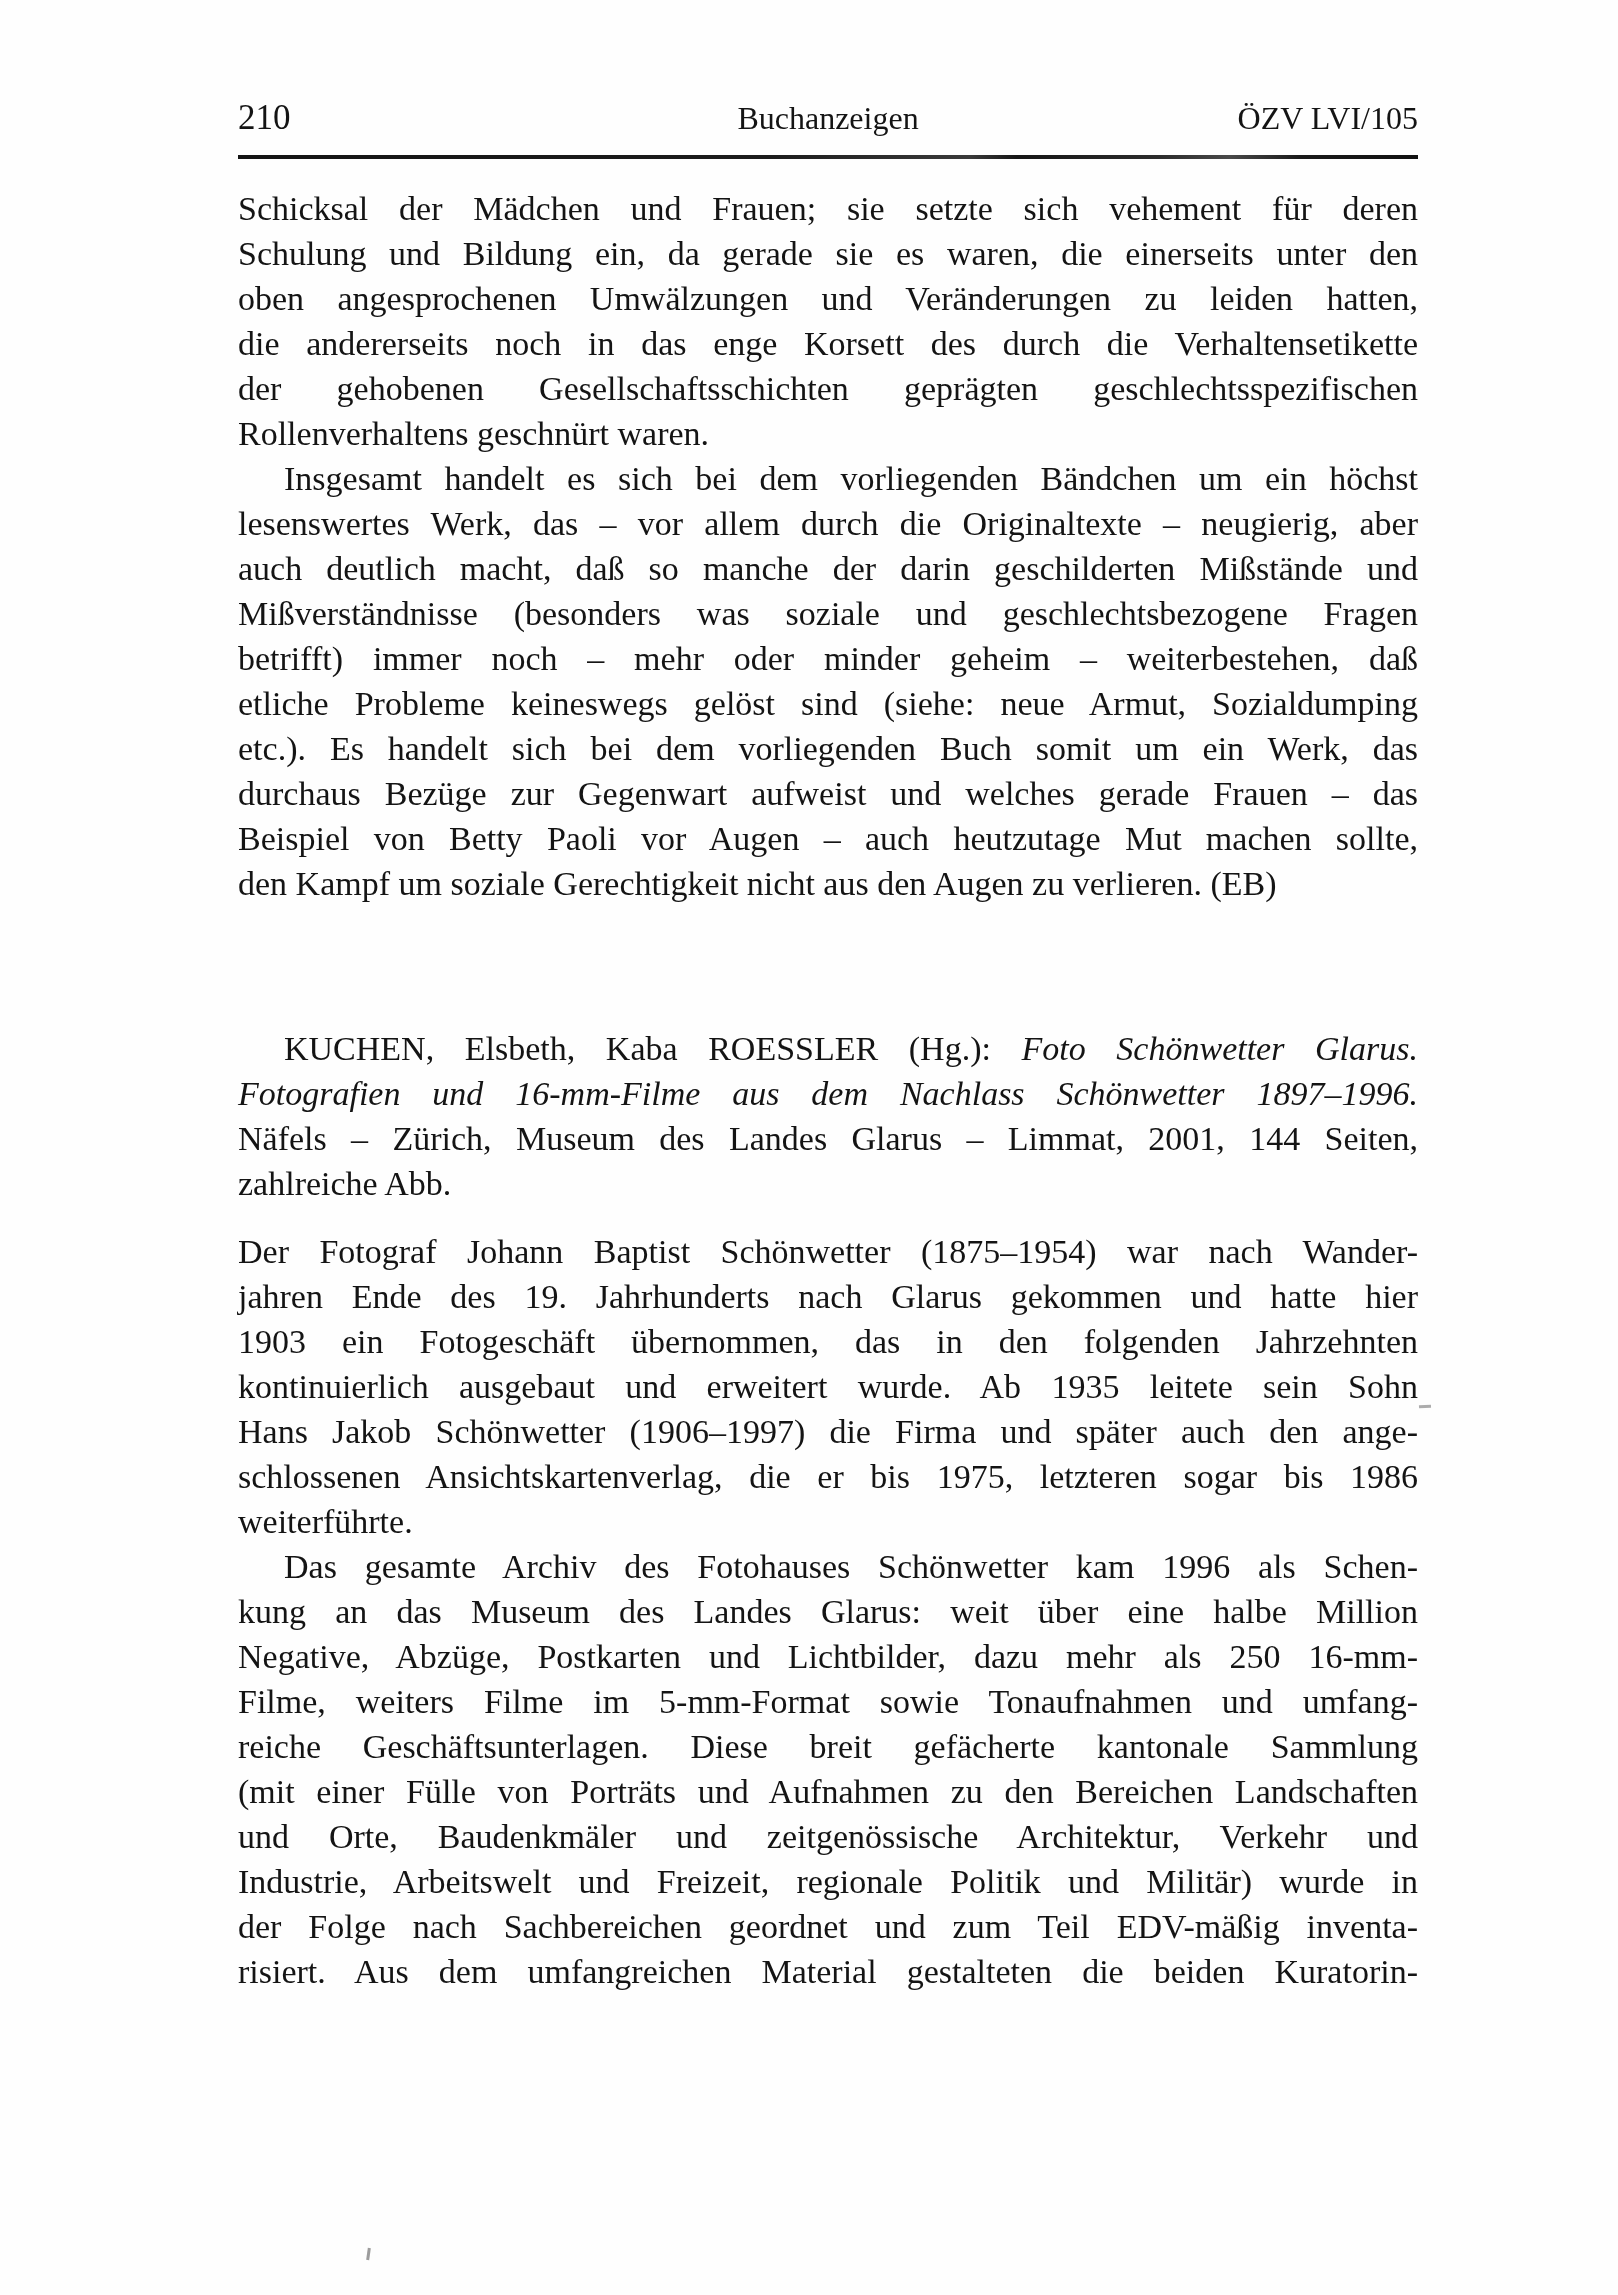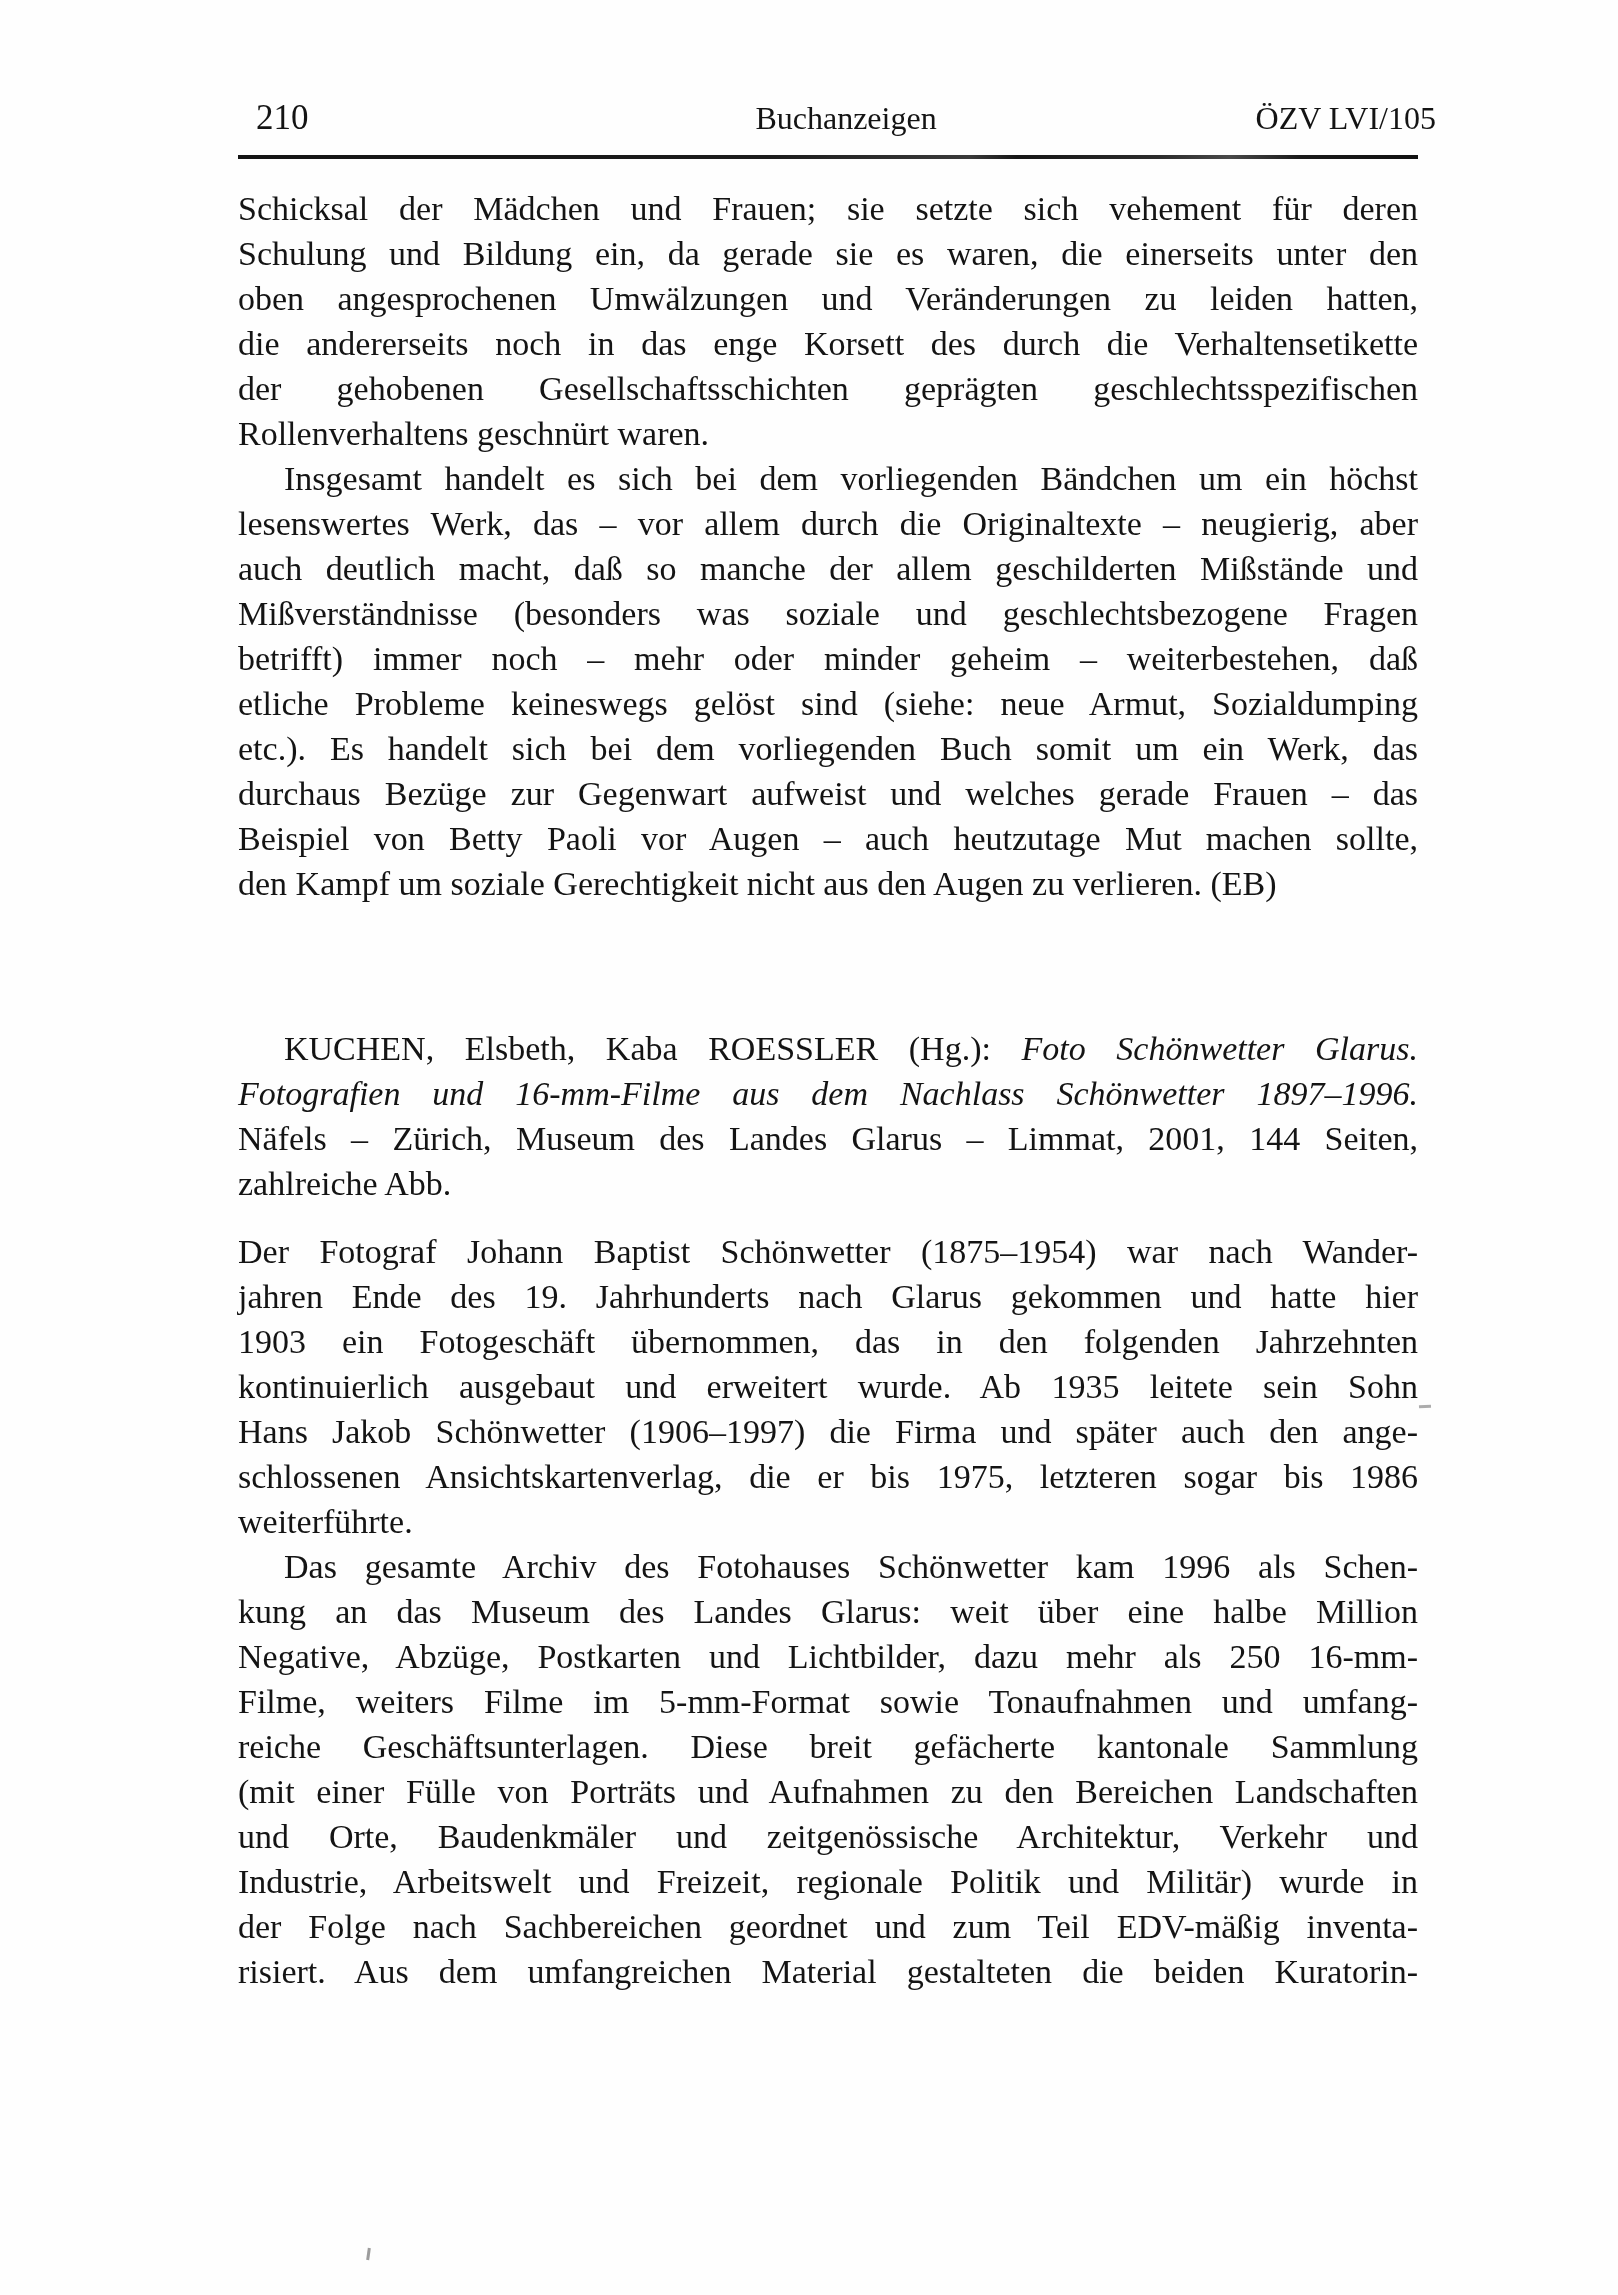--- a/index.html
+++ b/index.html
@@ -8,21 +8,21 @@
     width: 1618px;
     height: 2295px;
     background: #fefefe;
     font-family: "Liberation Serif", "DejaVu Serif", serif;
     color: #141414;
     overflow: hidden;
   }
   
   .header {
     position: absolute;
-    left: 256px;
+    left: 238px;
     top: 99px;
     width: 1180px;
     display: grid;
     grid-template-columns: 1fr auto 1fr;
     align-items: baseline;
     font-size: 32px;
     line-height: 37px;
   }
   .header .page-number { justify-self: start; font-size: 35px; }
   .header .section-title { justify-self: center; font-size: 32px; }
@@ -88,21 +88,21 @@
         <div class="line" data-name="text-line"><span data-name="text-segment">Schicksal der Mädchen und Frauen; sie setzte sich vehement für deren</span></div>
         <div class="line" data-name="text-line"><span data-name="text-segment">Schulung und Bildung ein, da gerade sie es waren, die einerseits unter den</span></div>
         <div class="line" data-name="text-line"><span data-name="text-segment">oben angesprochenen Umwälzungen und Veränderungen zu leiden hatten,</span></div>
         <div class="line" data-name="text-line"><span data-name="text-segment">die andererseits noch in das enge Korsett des durch die Verhaltensetikette</span></div>
         <div class="line" data-name="text-line"><span data-name="text-segment">der gehobenen Gesellschaftsschichten geprägten geschlechtsspezifischen</span></div>
         <div class="line" data-name="text-line"><span data-name="text-segment">Rollenverhaltens geschnürt waren.</span></div>
       </div>
       <div class="para" data-name="review-betty-paoli-conclusion">
         <div class="line" data-name="text-line"><span data-name="text-segment">Insgesamt handelt es sich bei dem vorliegenden Bändchen um ein höchst</span></div>
         <div class="line" data-name="text-line"><span data-name="text-segment">lesenswertes Werk, das – vor allem durch die Originaltexte – neugierig, aber</span></div>
-        <div class="line" data-name="text-line"><span data-name="text-segment">auch deutlich macht, daß so manche der allem geschilderten Mißstände und</span></div>
+        <div class="line" data-name="text-line"><span data-name="text-segment">auch deutlich macht, daß so manche der darin geschilderten Mißstände und</span></div>
         <div class="line" data-name="text-line"><span data-name="text-segment">Mißverständnisse (besonders was soziale und geschlechtsbezogene Fragen</span></div>
         <div class="line" data-name="text-line"><span data-name="text-segment">betrifft) immer noch – mehr oder minder geheim – weiterbestehen, daß</span></div>
         <div class="line" data-name="text-line"><span data-name="text-segment">etliche Probleme keineswegs gelöst sind (siehe: neue Armut, Sozialdumping</span></div>
         <div class="line" data-name="text-line"><span data-name="text-segment">etc.). Es handelt sich bei dem vorliegenden Buch somit um ein Werk, das</span></div>
         <div class="line" data-name="text-line"><span data-name="text-segment">durchaus Bezüge zur Gegenwart aufweist und welches gerade Frauen – das</span></div>
         <div class="line" data-name="text-line"><span data-name="text-segment">Beispiel von Betty Paoli vor Augen – auch heutzutage Mut machen sollte,</span></div>
         <div class="line" data-name="text-line"><span data-name="text-segment">den Kampf um soziale Gerechtigkeit nicht aus den Augen zu verlieren. (EB)</span></div>
       </div>
       <div class="para" data-name="bibliographic-entry-schoenwetter">
         <div class="line" data-name="text-line"><span data-name="text-segment">KUCHEN, Elsbeth, Kaba ROESSLER (Hg.): </span><span class="it" data-name="italic-text-segment">Foto Schönwetter Glarus.</span></div>

